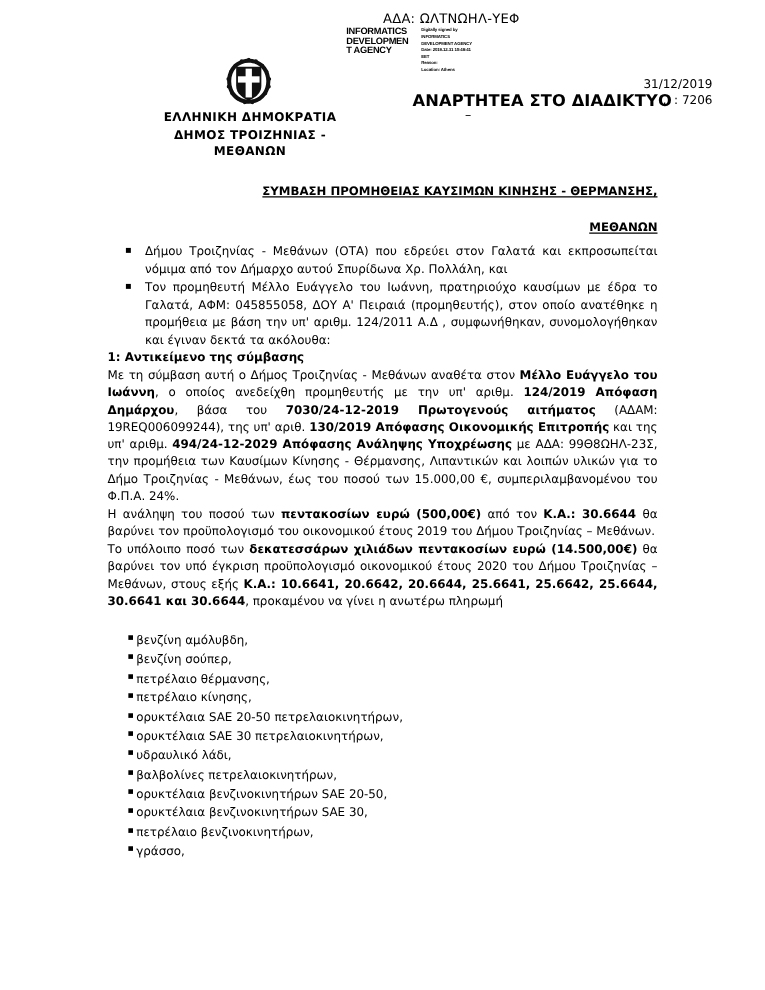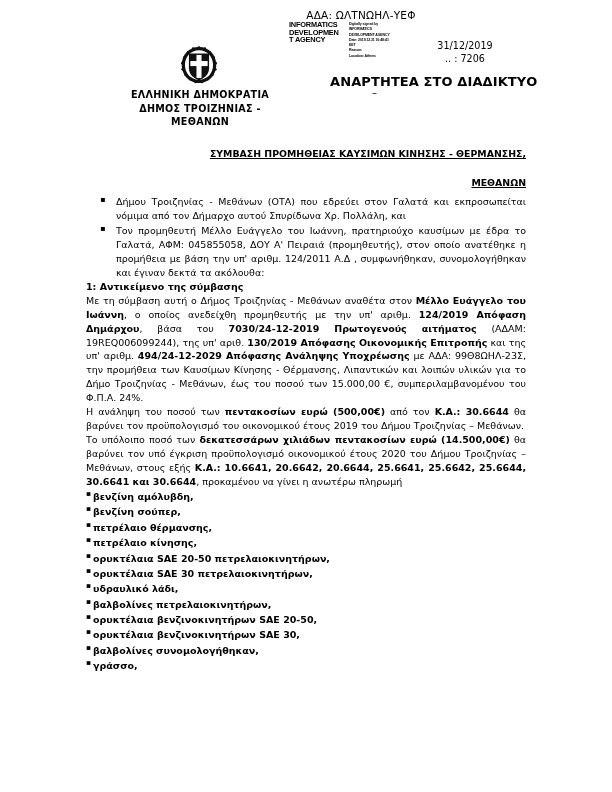--- a/index.html
+++ b/index.html
@@ -33,21 +33,21 @@
     font-size: 10.5px;
     letter-spacing: 0.2px;
     padding-left: 110px;
     box-sizing: border-box;
   }
 
   
   .stamp {
     position: absolute;
     top: 21px;
-    left: 289px;
+    left: 277px;
     width: 125px;
     display: flex;
     gap: 4px;
     line-height: 1.02;
   }
   .stamp-left {
     font-size: 7.4px;
     font-weight: bold;
     font-family: "Liberation Sans", sans-serif;
     letter-spacing: -0.2px;
@@ -60,24 +60,24 @@
     font-family: "Liberation Sans", sans-serif;
     line-height: 1.5;
     letter-spacing: -0.1px;
     padding-top: 1px;
   }
   .stamp-right div { white-space: nowrap; }
 
   
   .right-head {
     position: absolute;
-    top: 40px;
+    top: 62px;
     left: 360px;
     width: 210px;
-    text-align: center;
+    text-align: right;
     font-size: 9.6px;
     line-height: 1.32;
   }
   .anartitea {
     position: absolute;
     top: 74px;
     left: 330px;
     width: 245px;
     font-size: 13px;
     font-weight: bold;
@@ -163,25 +163,24 @@
     margin-top: 12px;
   }
   .para {
     margin-top: 0;
     text-align: justify;
   }
   b { font-weight: bold; }
 
   .items-intro { margin-top: 2px; }
   .items-list {
-    margin: 0;
+    margin: 16px;
     padding: 0;
     list-style: none;
     line-height: 1.62;
-    font-weight: bold;
   }
   .items-list li {
     position: relative;
     padding-left: 7px;
   }
   .items-list li::before {
     content: "\25AA";
     position: absolute;
     left: 0;
     top: -1px;
@@ -289,18 +288,18 @@
       <li>βενζίνη αμόλυβδη,</li>
       <li> βενζίνη σούπερ,</li>
       <li>πετρέλαιο θέρμανσης,</li>
       <li>πετρέλαιο κίνησης,</li>
       <li>ορυκτέλαια SAE 20-50 πετρελαιοκινητήρων,</li>
       <li>ορυκτέλαια SAE 30 πετρελαιοκινητήρων,</li>
       <li>υδραυλικό λάδι,</li>
       <li>βαλβολίνες πετρελαιοκινητήρων,</li>
       <li>ορυκτέλαια βενζινοκινητήρων SAE 20-50,</li>
       <li>ορυκτέλαια βενζινοκινητήρων SAE 30,</li>
-      <li>βαλβολίνες συνομολογήθηκαν,</li>
+      <li>πετρέλαιο βενζινοκινητήρων,</li>
       <li>γράσσο,</li>
     </ul>
 
   </div>
 </div>
 
 </body></html>

